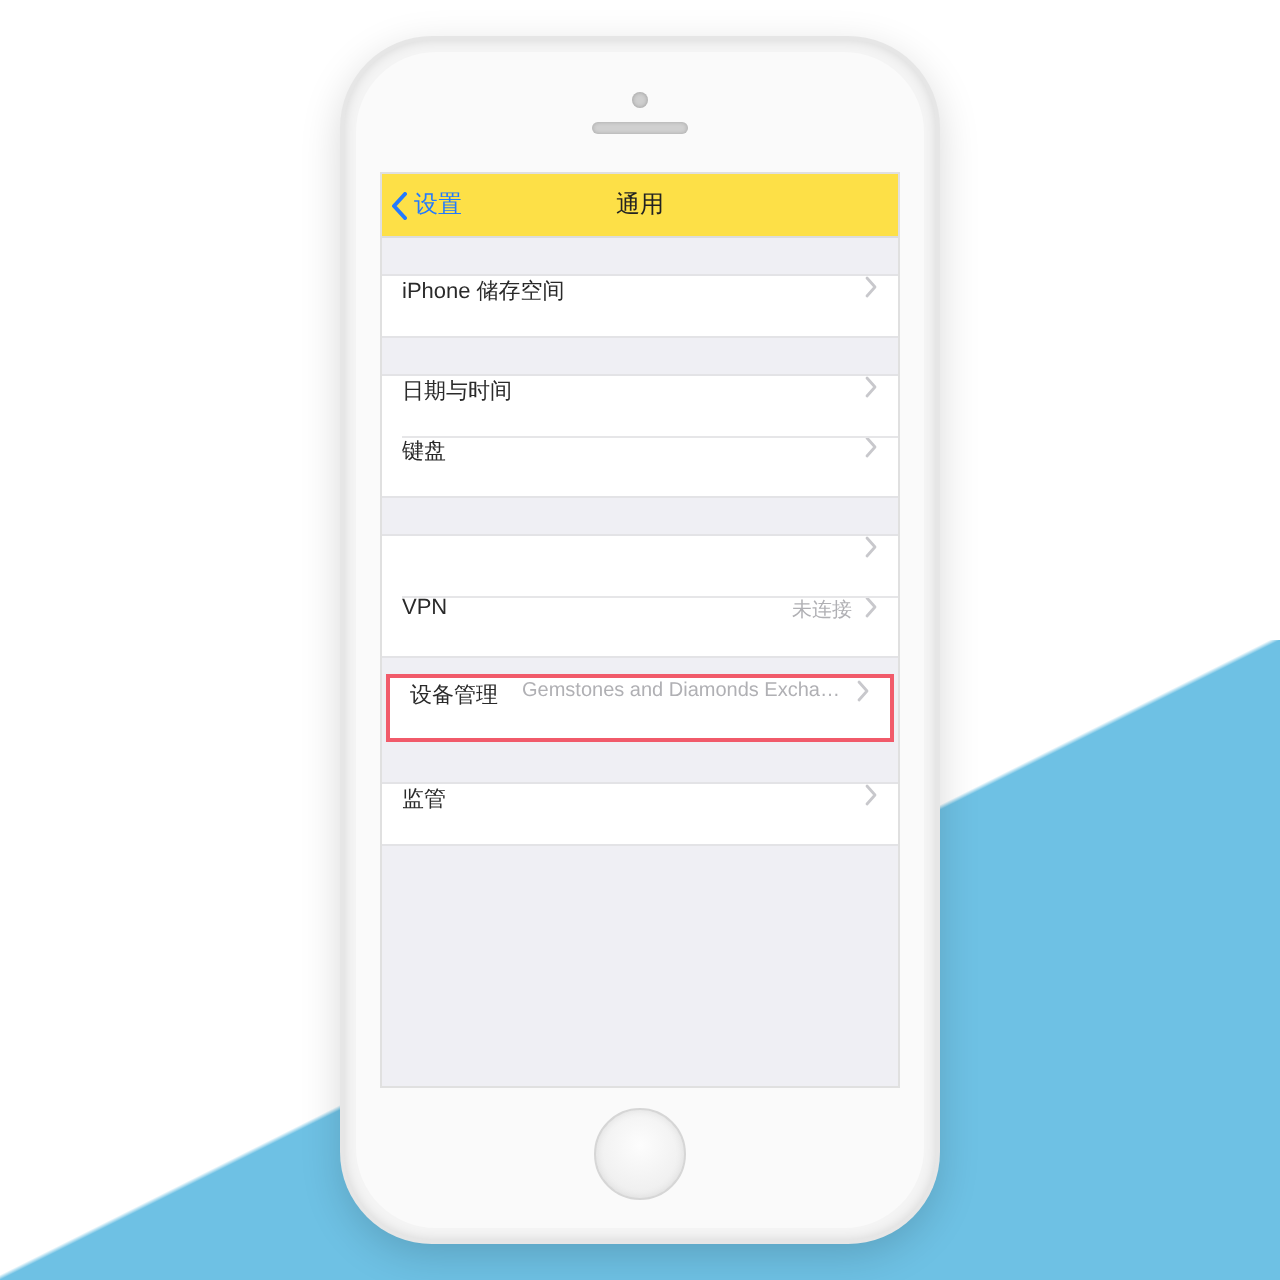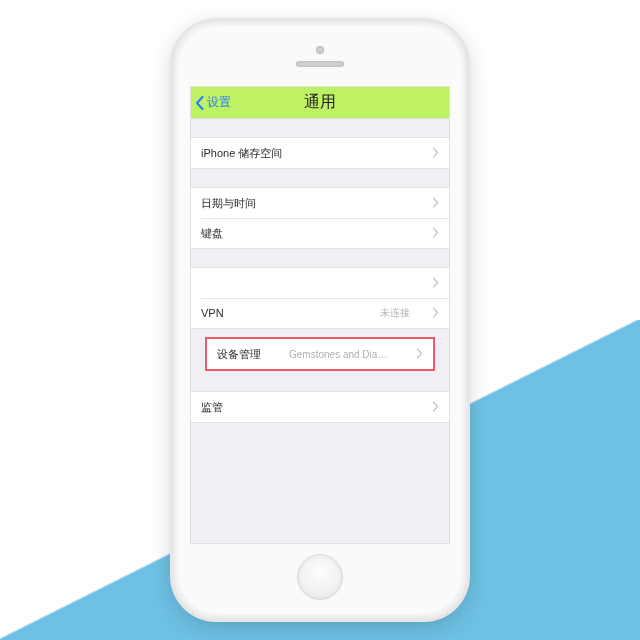--- a/index.html
+++ b/index.html
@@ -70,60 +70,59 @@
     top: 60px;
     bottom: 70px;
     left: 12px;
     right: 12px;
     background: #efeff4;
     border: 1px solid #e0e0e0;
     overflow: hidden;
   }
   .navbar {
     height: 32px;
-    background: #bef264;
+    background: #fde047;
     border-bottom: 1px solid #dcdcdc;
     display: flex;
     align-items: center;
     position: relative;
   }
   .nav-back {
     position: absolute;
     left: 4px;
     display: flex;
     align-items: center;
     gap: 2px;
     color: #227aff;
     font-size: 12px;
   }
   .nav-back svg { display: block; }
   .nav-title {
     margin: 0 auto;
-    font-size: 16px;
+    font-size: 12px;
     color: #222;
     font-weight: 500;
   }
   .content {
     position: absolute;
     top: 32px; left: 0; right: 0; bottom: 0;
     overflow: hidden;
     background: #efeff4;
   }
   .group { background: #fff; border-top: 1px solid #e3e3e6; border-bottom: 1px solid #e3e3e6; }
   .gap { height: 18px; }
   .gap-small { height: 12px; }
   .row {
     height: 30px;
     padding: 0 10px;
     display: flex;
-    align-items: center;
+    align-items: flex-start;
     font-size: 11px;
     color: #2a2a2a;
     position: relative;
-    gap: 16px;
   }
   .row + .row::before {
     content: "";
     position: absolute;
     left: 10px; right: 0; top: 0;
     height: 1px;
     background: #e6e6e8;
   }
   .row .label { flex: 0 0 auto; }
   .row .value {
@@ -136,21 +135,21 @@
     text-overflow: ellipsis;
     padding-left: 12px;
   }
   .row .chevron {
     flex: 0 0 auto;
     margin-left: 6px;
     color: #c8c8cc;
   }
   .highlight-wrap {
     border: 2px solid #f15a6a;
-    margin: 8px 14px;
+    margin: 8px 2px;
     padding: 1px 0;
     background: #fff;
   }
   .highlight-wrap .row { height: 28px; }
   .highlight-wrap .row::before { display: none; }
   .home-btn {
     position: absolute;
     bottom: 14px;
     left: 50%;
     transform: translateX(-50%);

